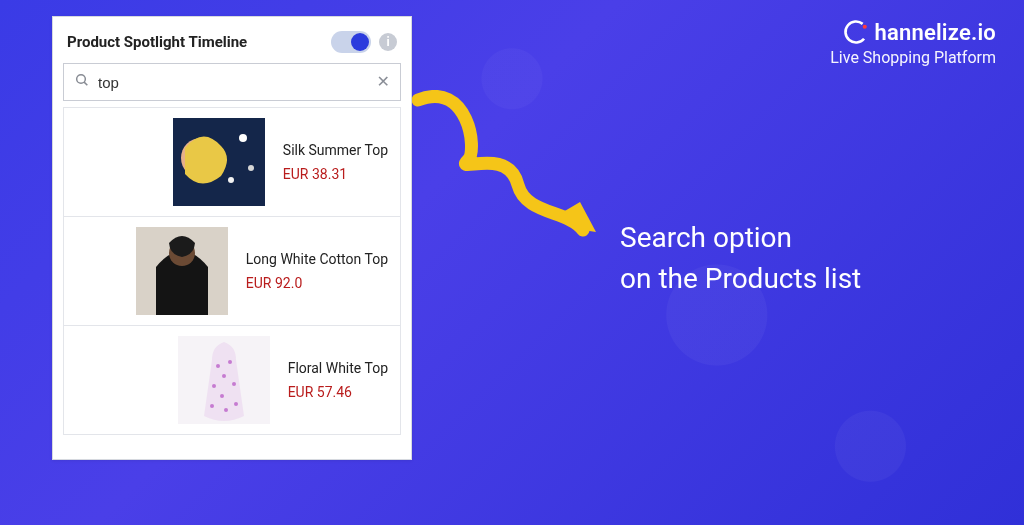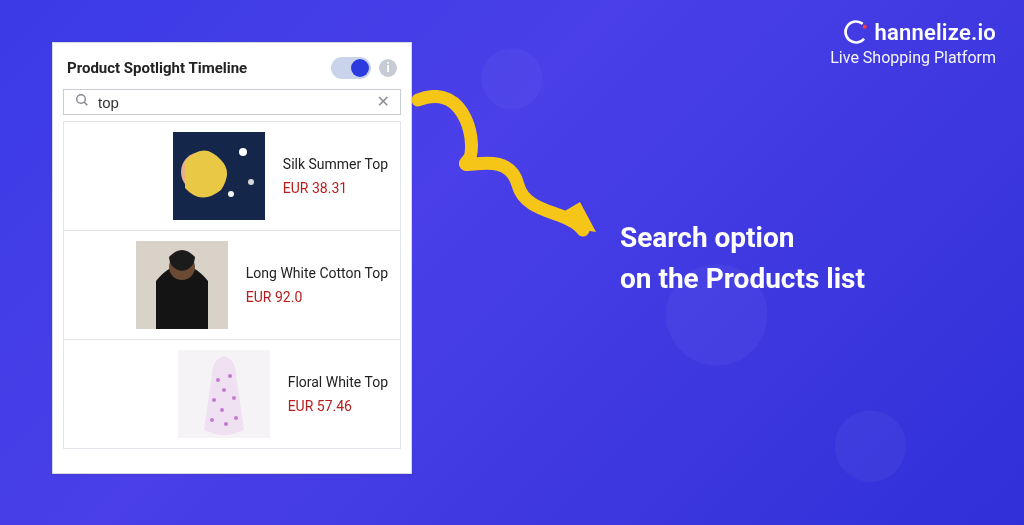--- a/index.html
+++ b/index.html
@@ -37,40 +37,40 @@
   .brand .logo-text { font-size:22px; font-weight:600; letter-spacing:0.2px;}
   .brand .tagline { font-size:16px; opacity:0.95; margin-top:2px; font-weight:400;}
 
   
   .caption {
     position:absolute;
     left:620px;
     top:218px;
     color:#fff;
     font-size:28px;
-    font-weight:700;
+    font-weight:400;
     line-height:1.45;
   }
 
   
   .arrow {
     position:absolute;
     left:408px;
     top:90px;
     width:200px;
     height:160px;
     pointer-events:none;
   }
   .arrow svg{width:100%;height:100%;}
 
   
   .panel {
     position:absolute;
     left:52px;
-    top:42px;
+    top:16px;
     width:360px;
     background:#fff;
     border:1px solid #d6d9df;
     box-shadow: 0 1px 3px rgba(0,0,0,0.08);
     padding:10px 10px 14px 10px;
   }
   .panel-header{
     display:flex;
     align-items:center;
     gap:8px;
@@ -86,21 +86,21 @@
     width:40px;height:22px;border-radius:11px;background:#c9d3ea;position:relative;cursor:pointer;
   }
   .toggle .knob{
     position:absolute;top:2px;right:2px;width:18px;height:18px;border-radius:50%;background:#2b3bdd;
   }
   .info-icon{
     width:18px;height:18px;border-radius:50%;background:#c7cbd4;color:#fff;display:flex;align-items:center;justify-content:center;font-size:12px;font-weight:700;cursor:pointer;
   }
 
   .search{
-    display:flex;align-items:center;border:1px solid #c9ccd4;height:26px;padding:0 10px;gap:8px;background:#fff;
+    display:flex;align-items:center;border:1px solid #c9ccd4;height:38px;padding:0 10px;gap:8px;background:#fff;
   }
   .search-icon{color:#878b93;}
   .search input{
     flex:1;border:none;outline:none;font-size:15px;color:#333;background:transparent;height:100%;
   }
   .clear-icon{color:#8a8e97;cursor:pointer;font-size:16px;line-height:1;}
 
   .results{margin-top:6px;}
   .item{
     display:flex;align-items:center;gap:18px;border:1px solid #e3e5ea;border-top:none;padding:10px 12px 10px 8px;background:#fff;cursor:pointer;justify-content:flex-end;

